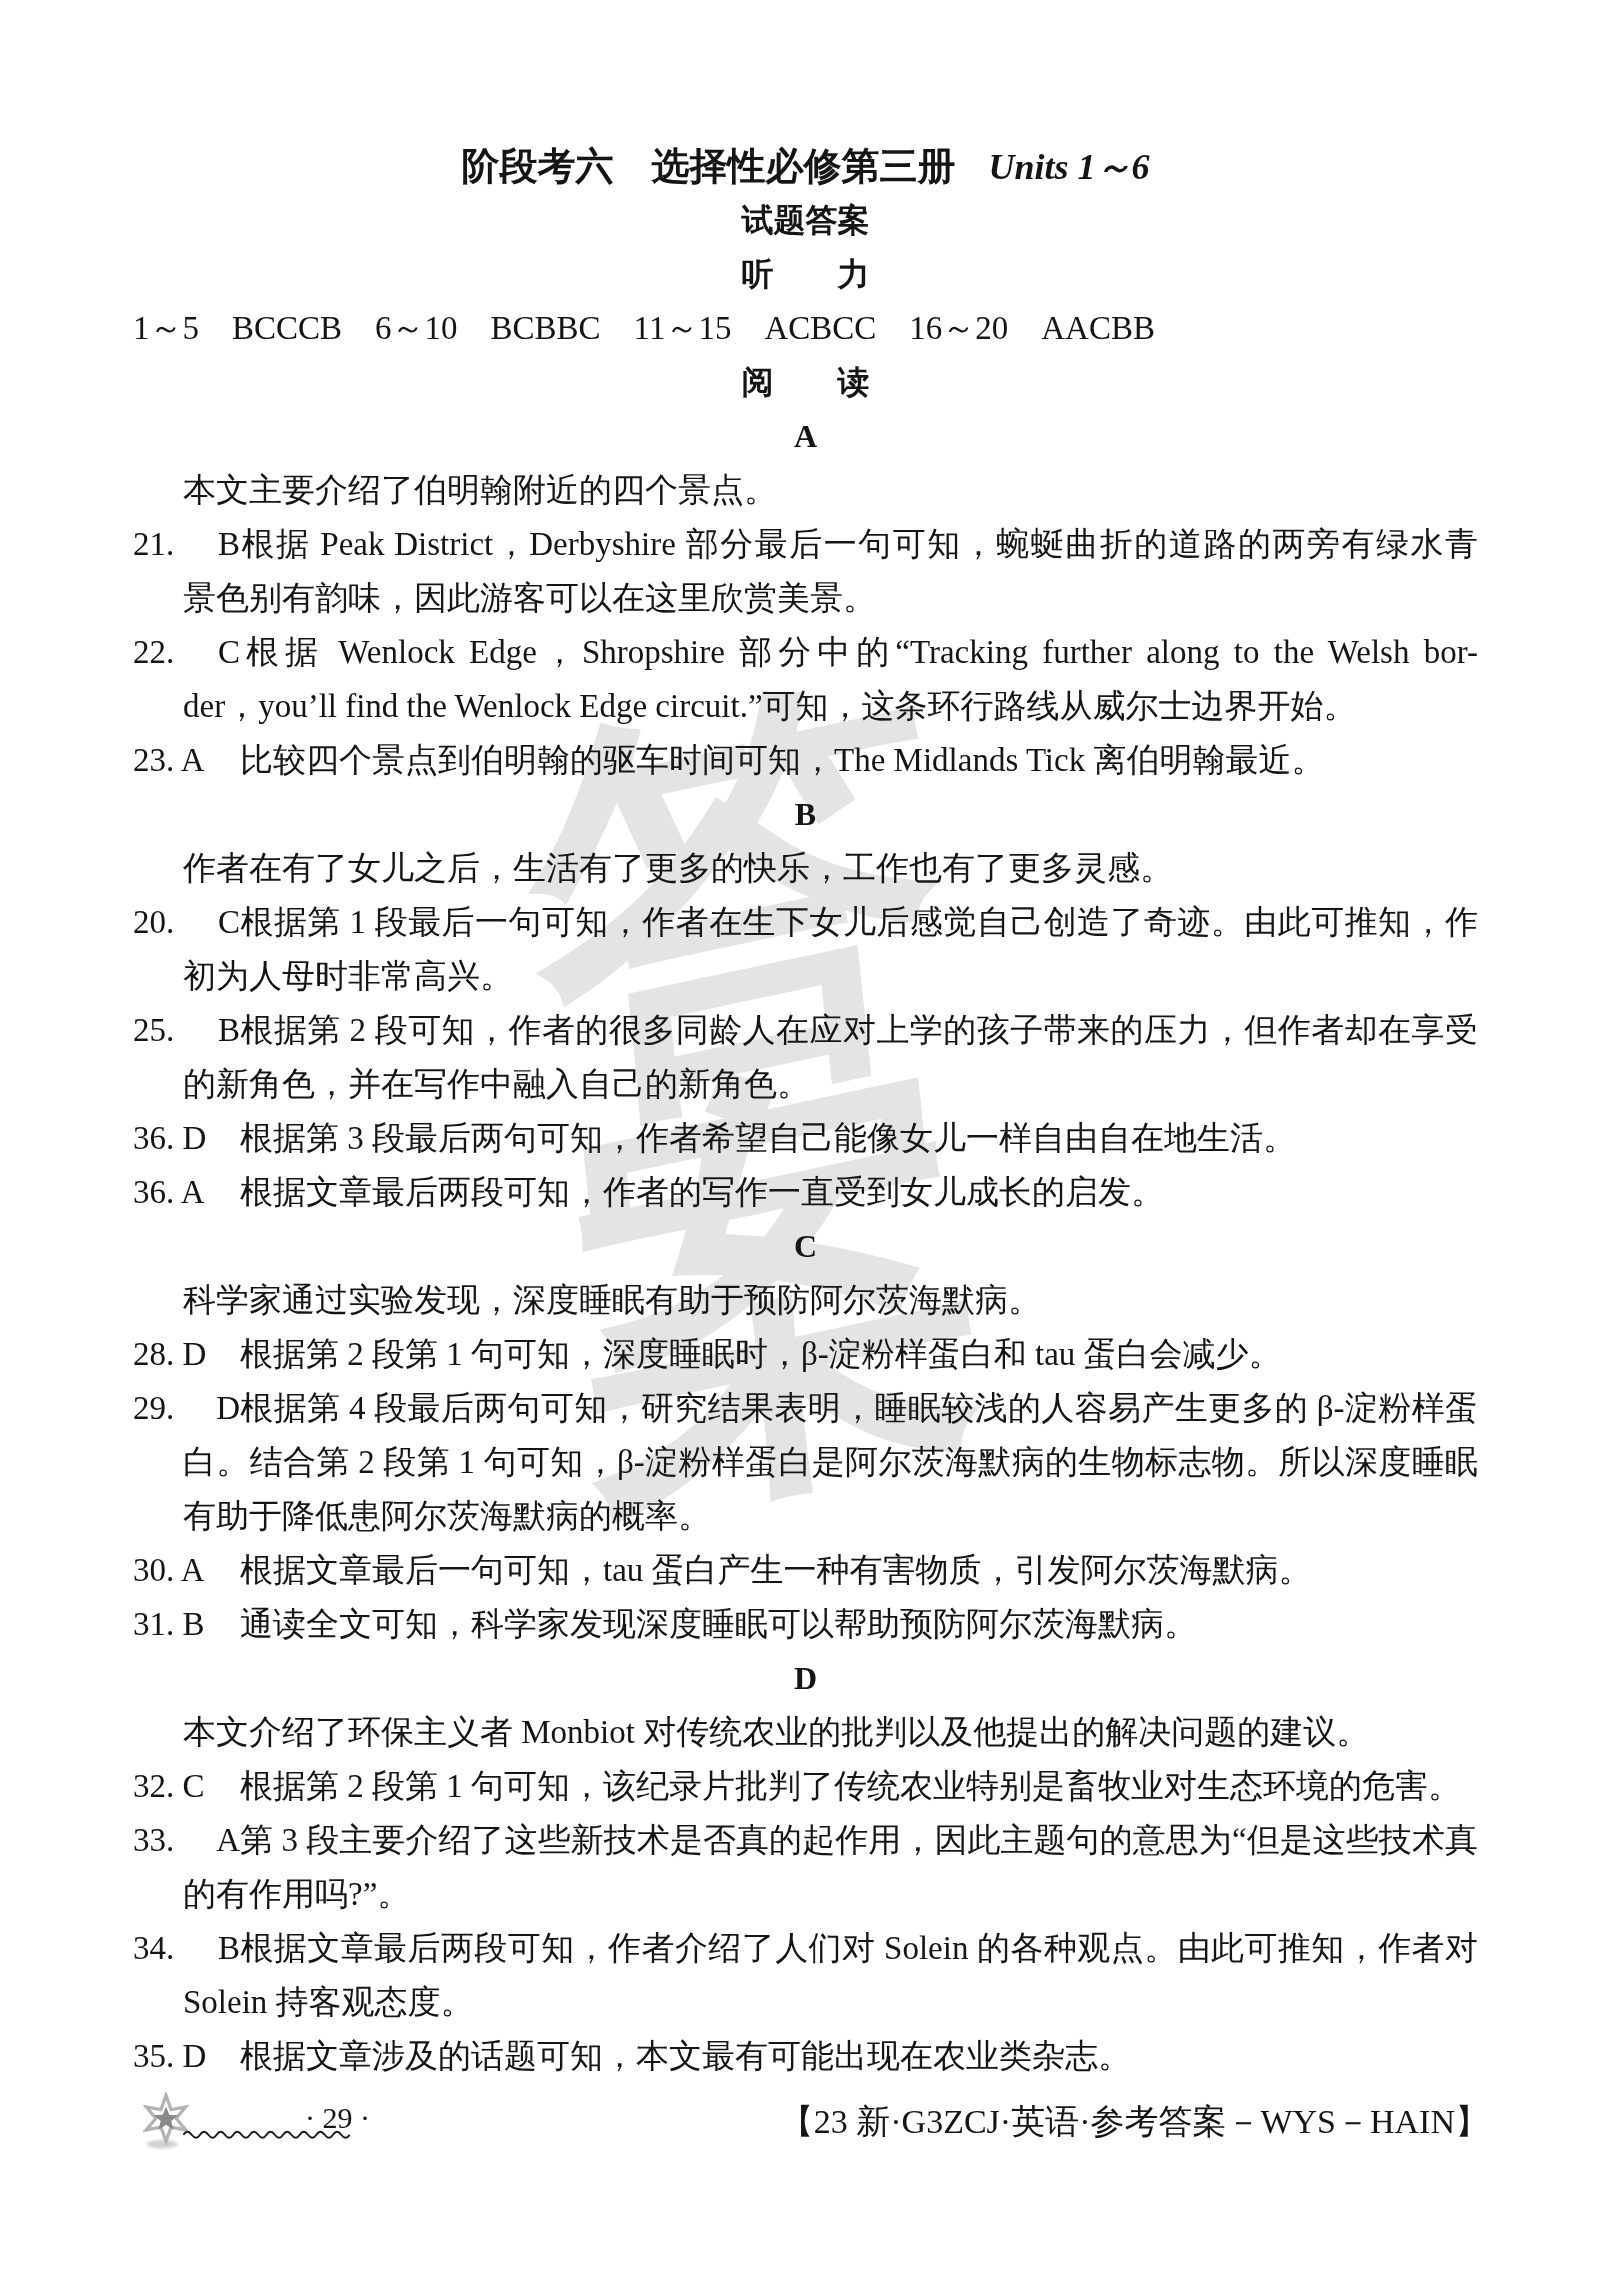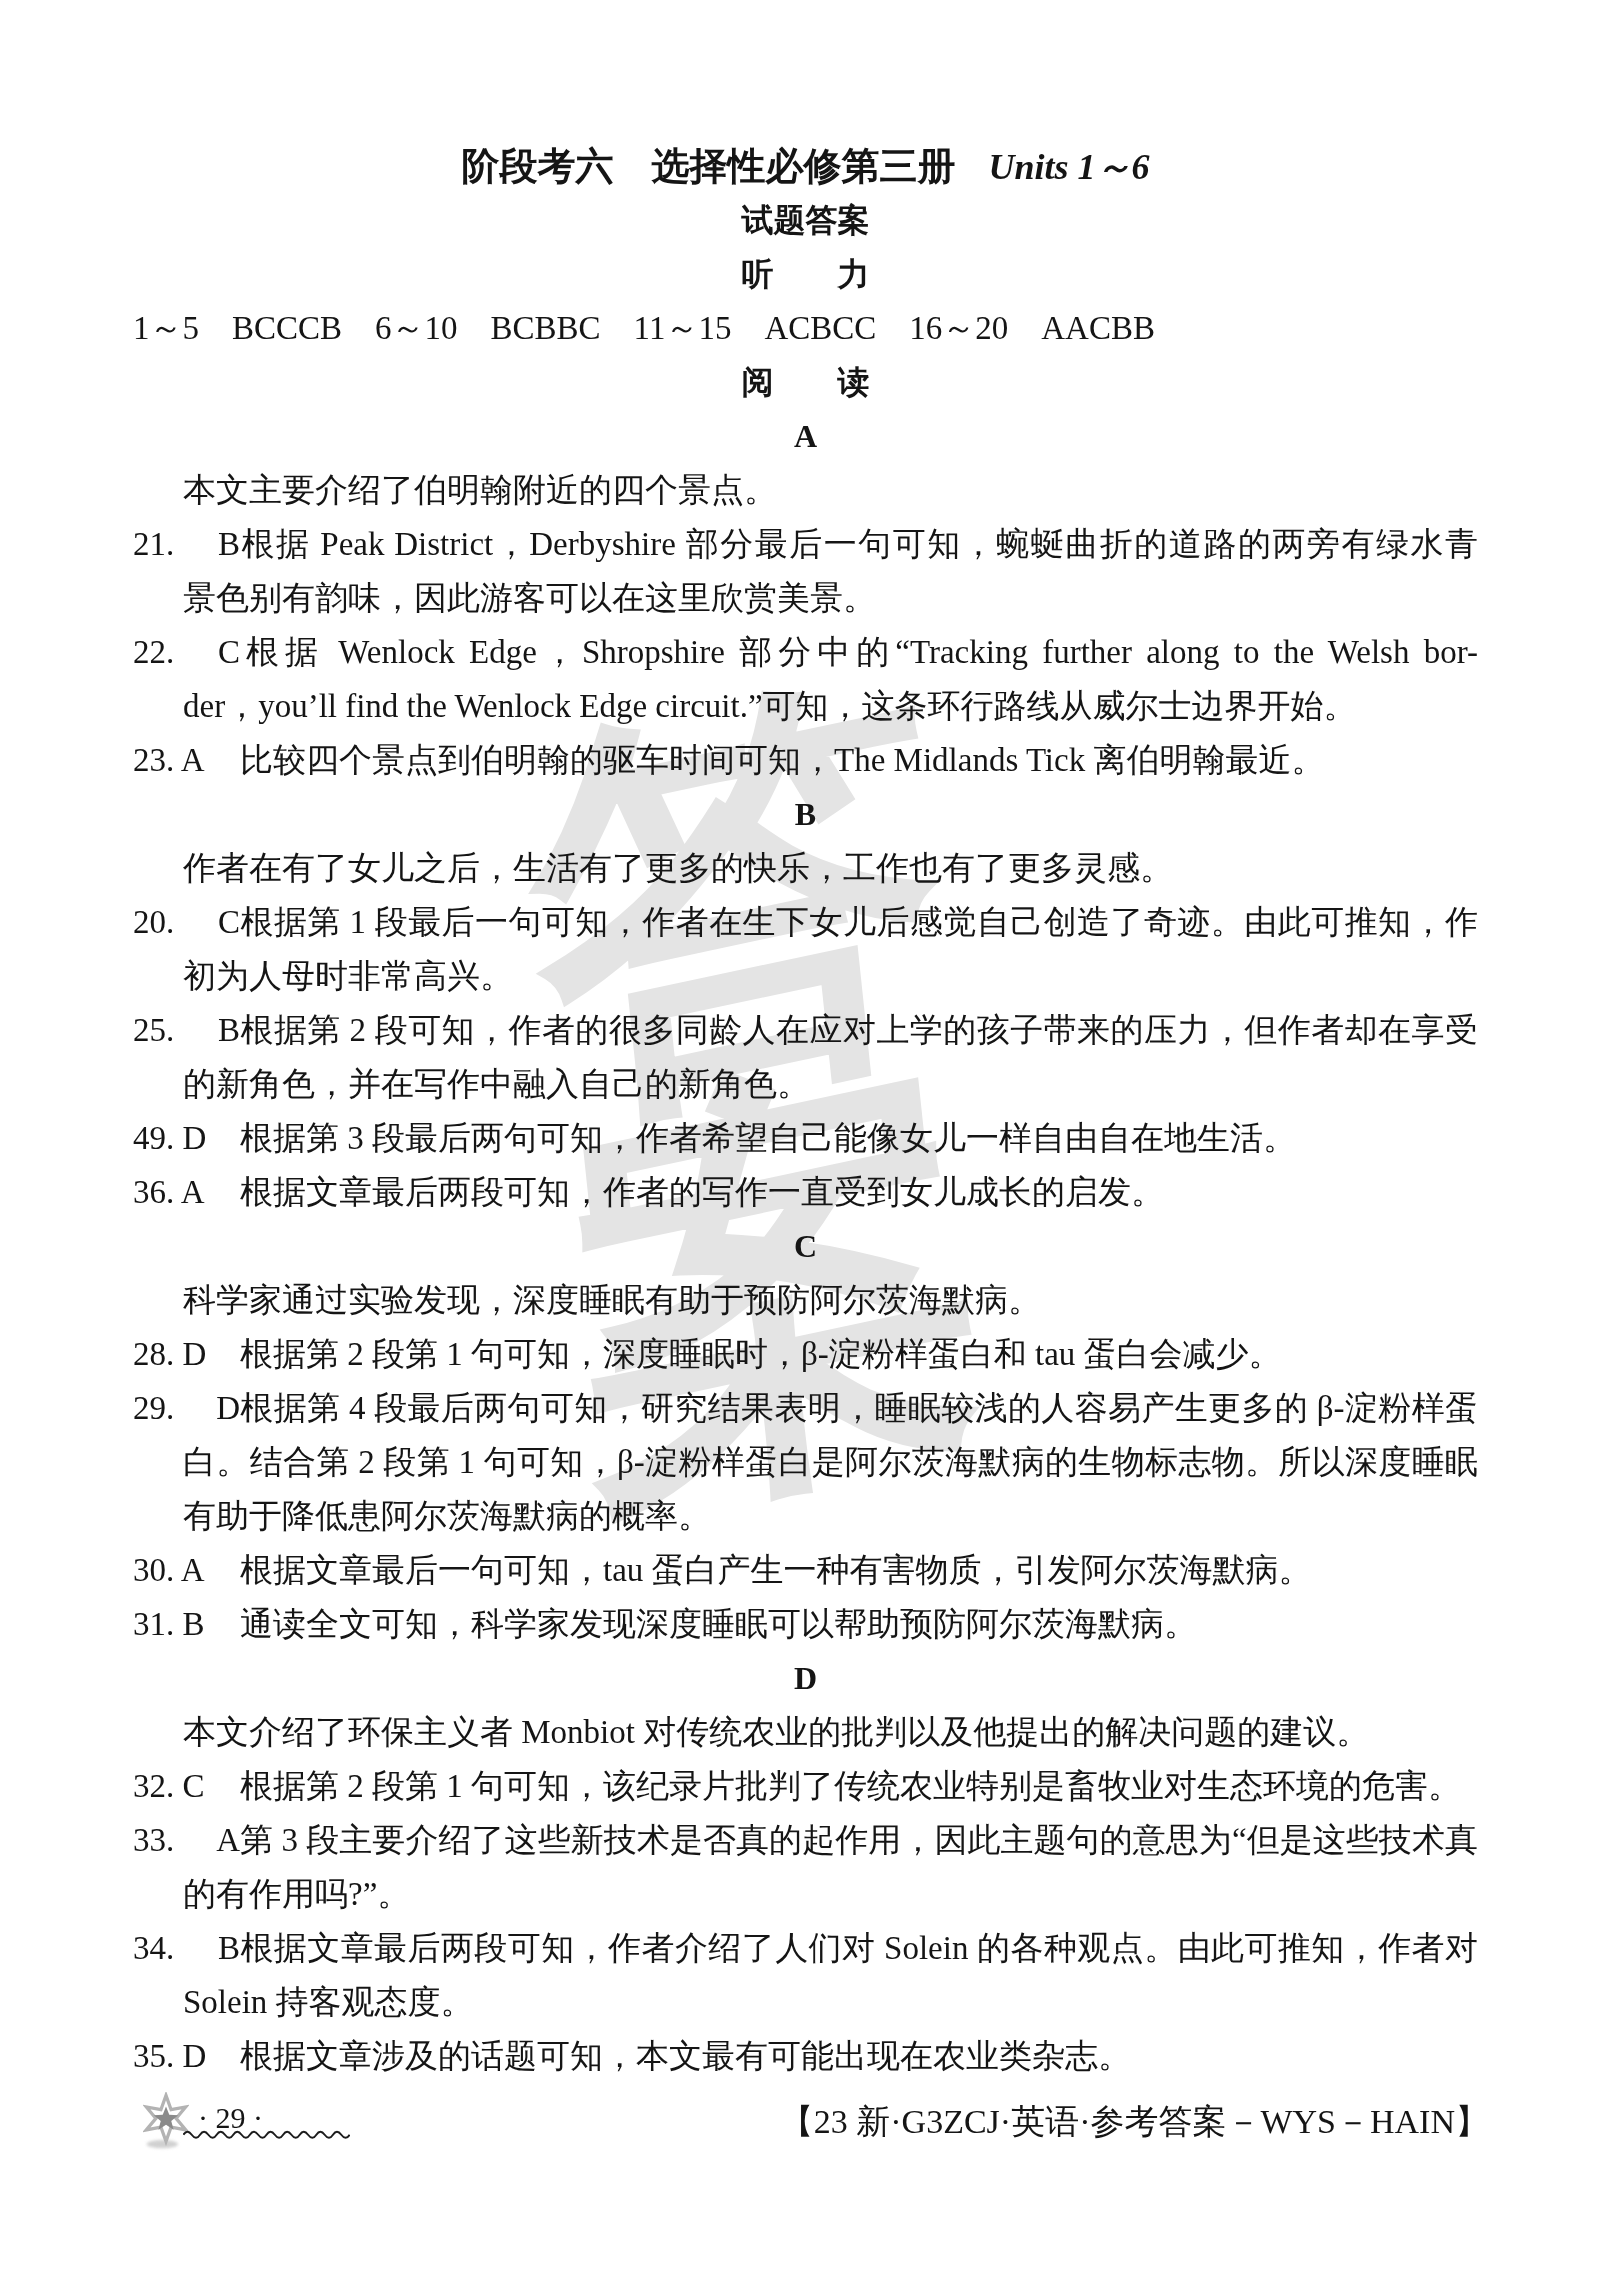--- a/index.html
+++ b/index.html
@@ -36,21 +36,21 @@
     font-weight:bold;font-size:32px;
   }
   .p-label{font-weight:bold;font-size:32px;}
   .ind{padding-left:50px;}
   .q{display:inline-block;min-width:107px;}
   .full{white-space:normal;text-align:justify;text-align-last:justify;overflow:hidden;max-height:54px;}
   
   .footer-star{position:absolute;left:143px;top:2092px;z-index:1;}
   .footer-page{
     position:absolute;left:198px;top:2098px;width:172px;z-index:1;
-    text-align:left;font-size:30px;height:40px;line-height:40px;
+    text-align:right;font-size:30px;height:40px;line-height:40px;
   }
   .footer-wave{position:absolute;left:183px;top:2127px;z-index:1;}
   .footer-right{
     position:absolute;right:128px;top:2100px;z-index:1;
     font-weight:normal;font-size:34px;height:44px;line-height:44px;
   }
 </style>
 </head>
 <body>
 
@@ -88,21 +88,21 @@
 
     <div class="line center p-label">B</div>
     <div class="line ind">作者在有了女儿之后，生活有了更多的快乐，工作也有了更多灵感。</div>
 
     <div class="line full"><span class="q">20. C</span><span>根据第 1 段最后一句可知，作者在生下女儿后感觉自己创造了奇迹。由此可推知，作者</span></div>
     <div class="line ind">初为人母时非常高兴。</div>
 
     <div class="line full"><span class="q">25. B</span><span>根据第 2 段可知，作者的很多同龄人在应对上学的孩子带来的压力，但作者却在享受她</span></div>
     <div class="line ind">的新角色，并在写作中融入自己的新角色。</div>
 
-    <div class="line"><span class="q">49. D</span><span>根据第 3 段最后两句可知，作者希望自己能像女儿一样自由自在地生活。</span></div>
+    <div class="line"><span class="q">36. D</span><span>根据第 3 段最后两句可知，作者希望自己能像女儿一样自由自在地生活。</span></div>
 
     <div class="line"><span class="q">36. A</span><span>根据文章最后两段可知，作者的写作一直受到女儿成长的启发。</span></div>
 
     <div class="line center p-label">C</div>
     <div class="line ind">科学家通过实验发现，深度睡眠有助于预防阿尔茨海默病。</div>
 
     <div class="line"><span class="q">28. D</span><span>根据第 2 段第 1 句可知，深度睡眠时，β-淀粉样蛋白和 tau 蛋白会减少。</span></div>
 
     <div class="line full"><span class="q">29. D</span><span>根据第 4 段最后两句可知，研究结果表明，睡眠较浅的人容易产生更多的 β-淀粉样蛋</span></div>
     <div class="line ind full">白。结合第 2 段第 1 句可知，β-淀粉样蛋白是阿尔茨海默病的生物标志物。所以深度睡眠</div>

